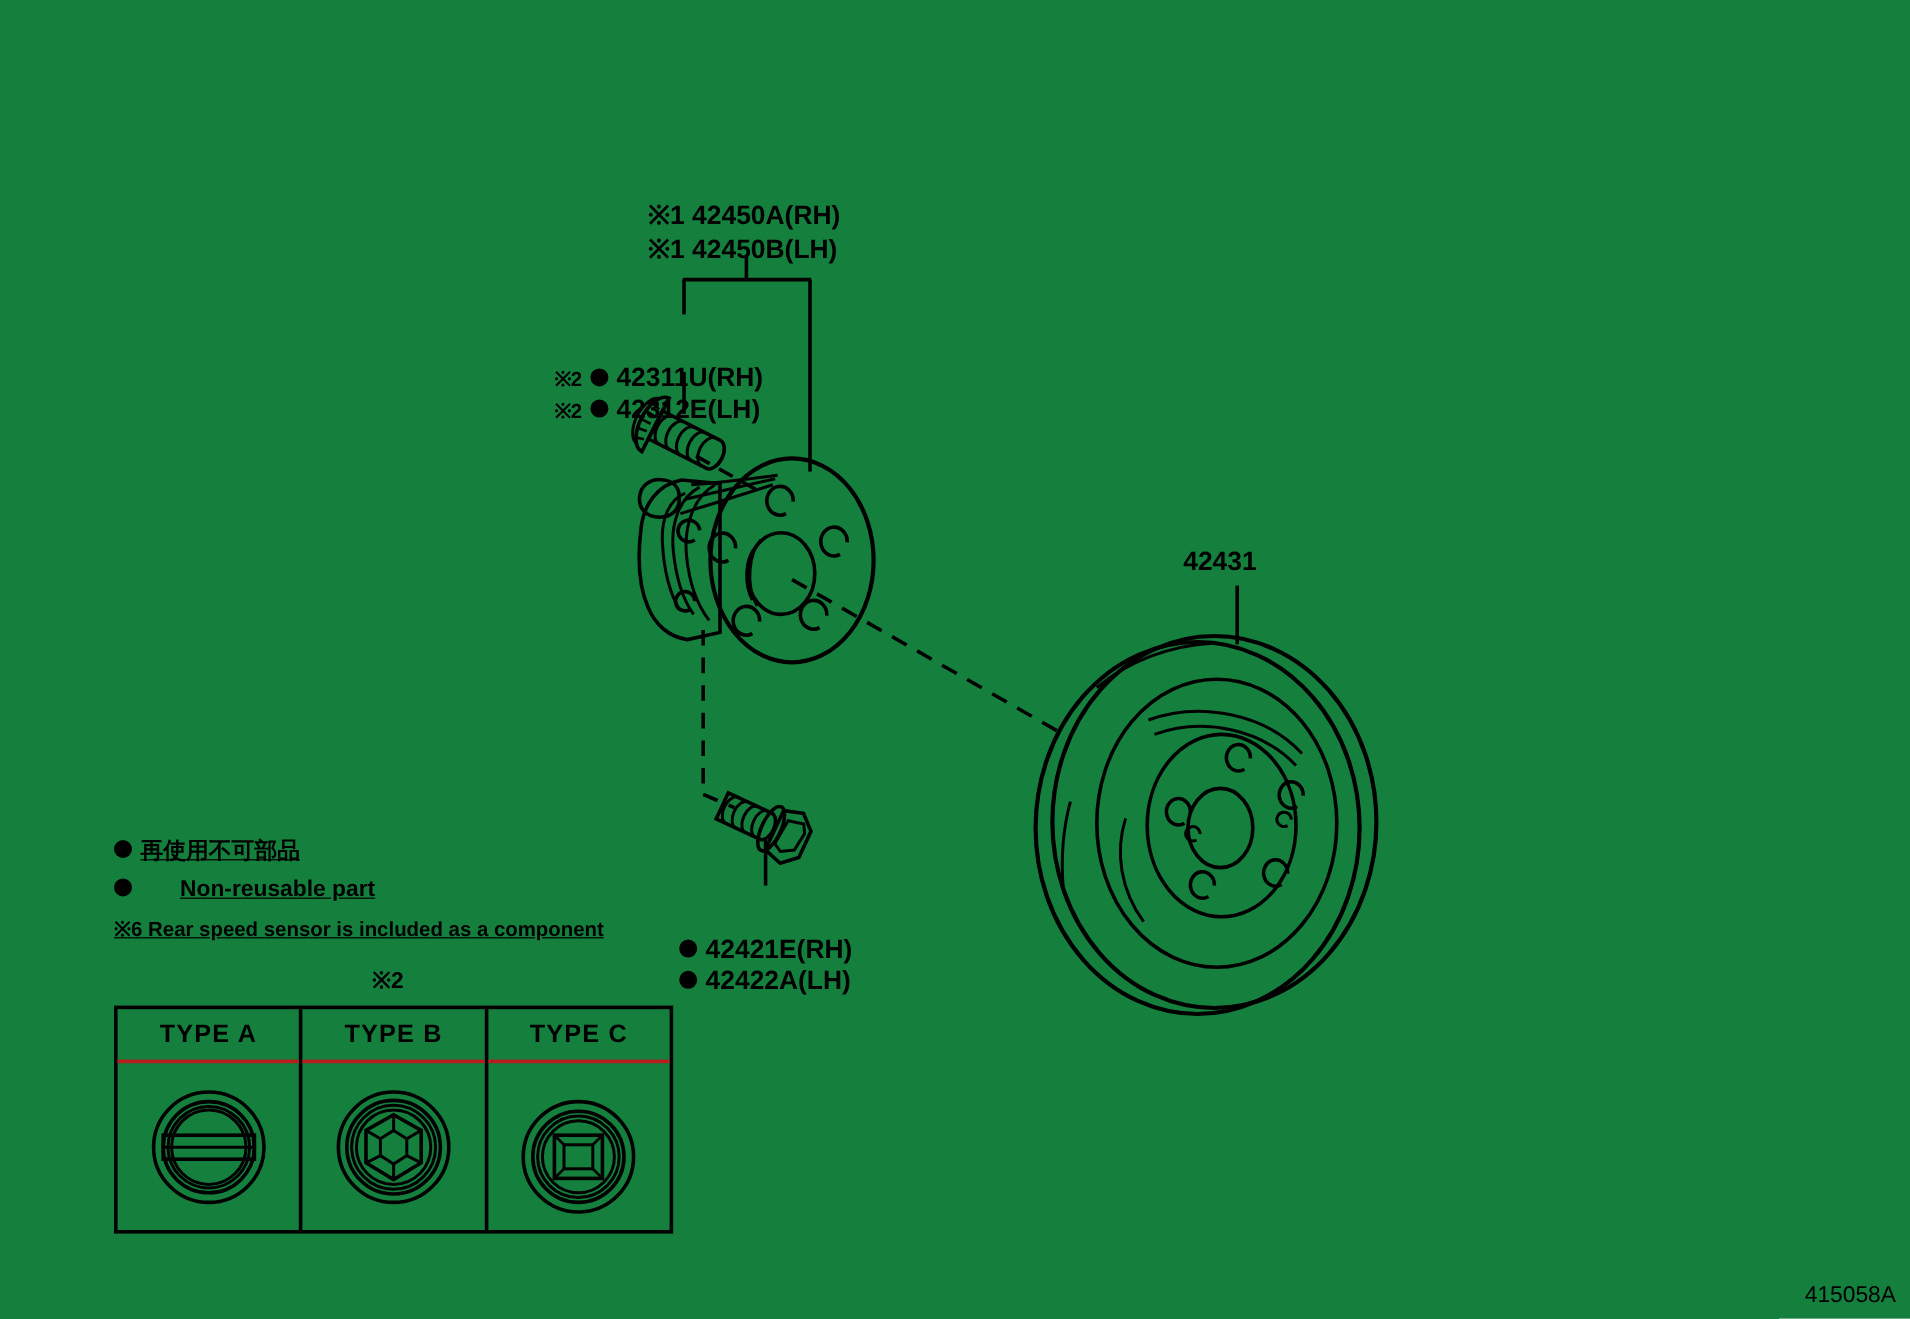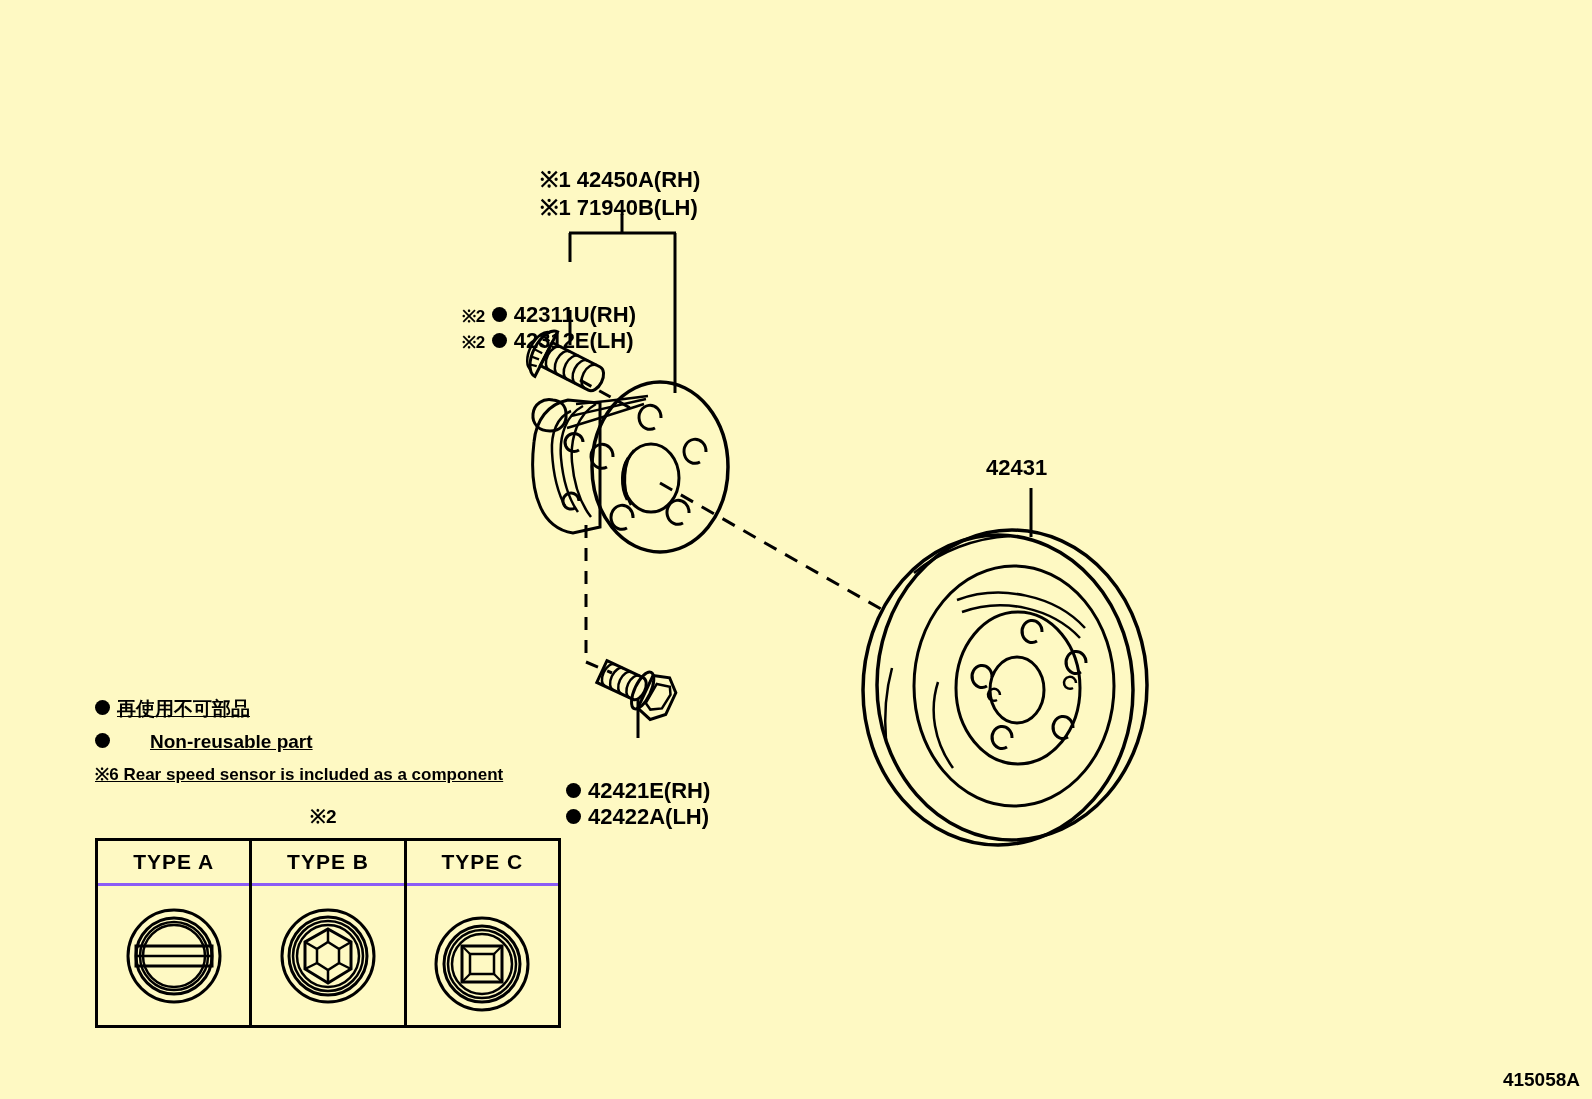--- a/index.html
+++ b/index.html
@@ -9,21 +9,21 @@
     background: #ffffff;
   }
   body {
     font-family: "Liberation Sans", sans-serif;
     color: #000000;
   }
   #page {
     position: relative;
     width: 1592px;
     height: 1099px;
-    background: #fef9c3;
+    background: #15803d;
     overflow: hidden;
   }
   .lbl {
     position: absolute;
     white-space: pre;
     font-family: "Liberation Sans", sans-serif;
     font-weight: bold;
     color: #000;
     letter-spacing: -0.5px;
   }
@@ -55,21 +55,21 @@
   .row {
     display: flex;
     align-items: baseline;
     gap: 7px;
   }
   #fig-id {
     position: absolute;
     right: 12px;
     bottom: 8px;
     font-size: 19px;
-    font-weight: bold;
+    font-weight: normal;
     font-family: "Liberation Sans", sans-serif;
   }
   
   #type-table {
     position: absolute;
     left: 95px;
     top: 838px;
     width: 466px;
     height: 190px;
     border: 3px solid #000;
@@ -79,21 +79,21 @@
   .tcol {
     flex: 1 1 0;
     display: flex;
     flex-direction: column;
     border-right: 3px solid #000;
     box-sizing: border-box;
   }
   .tcol:last-child { border-right: none; gap: 16px; }
   .thead {
     height: 42px;
-    border-bottom: 3px solid #8b5cf6;
+    border-bottom: 3px solid #b91c1c;
     display: flex;
     align-items: center;
     justify-content: center;
     font-size: 21px;
     font-weight: bold;
     letter-spacing: 1px;
   }
   .tbody {
     flex: 1;
     display: flex;
@@ -265,21 +265,21 @@
       </g>
 
       <g stroke-width="2.5" fill="none">
         <path class="ln" d="M 997 700 a 6 6 0 1 1 3 -5"></path>
         <path class="ln" d="M 1073 688 a 6 6 0 1 1 3 -5"></path>
       </g>
     </g>
   </svg>
 
   <div class="lbl partnum" style="left:540px; top:163px;">※1 42450A(RH)</div>
-  <div class="lbl partnum" style="left:540px; top:191px;">※1 71940B(LH)</div>
+  <div class="lbl partnum" style="left:540px; top:191px;">※1 42450B(LH)</div>
 
   <div class="lbl" style="left:462px; top:266px;">
     <span class="row">
       <span class="marknum">※2</span>
       <span class="bullet"></span>
       <span class="partnum">42311U(RH)</span>
     </span>
   </div>
   <div class="lbl" style="left:462px; top:292px;">
     <span class="row">

